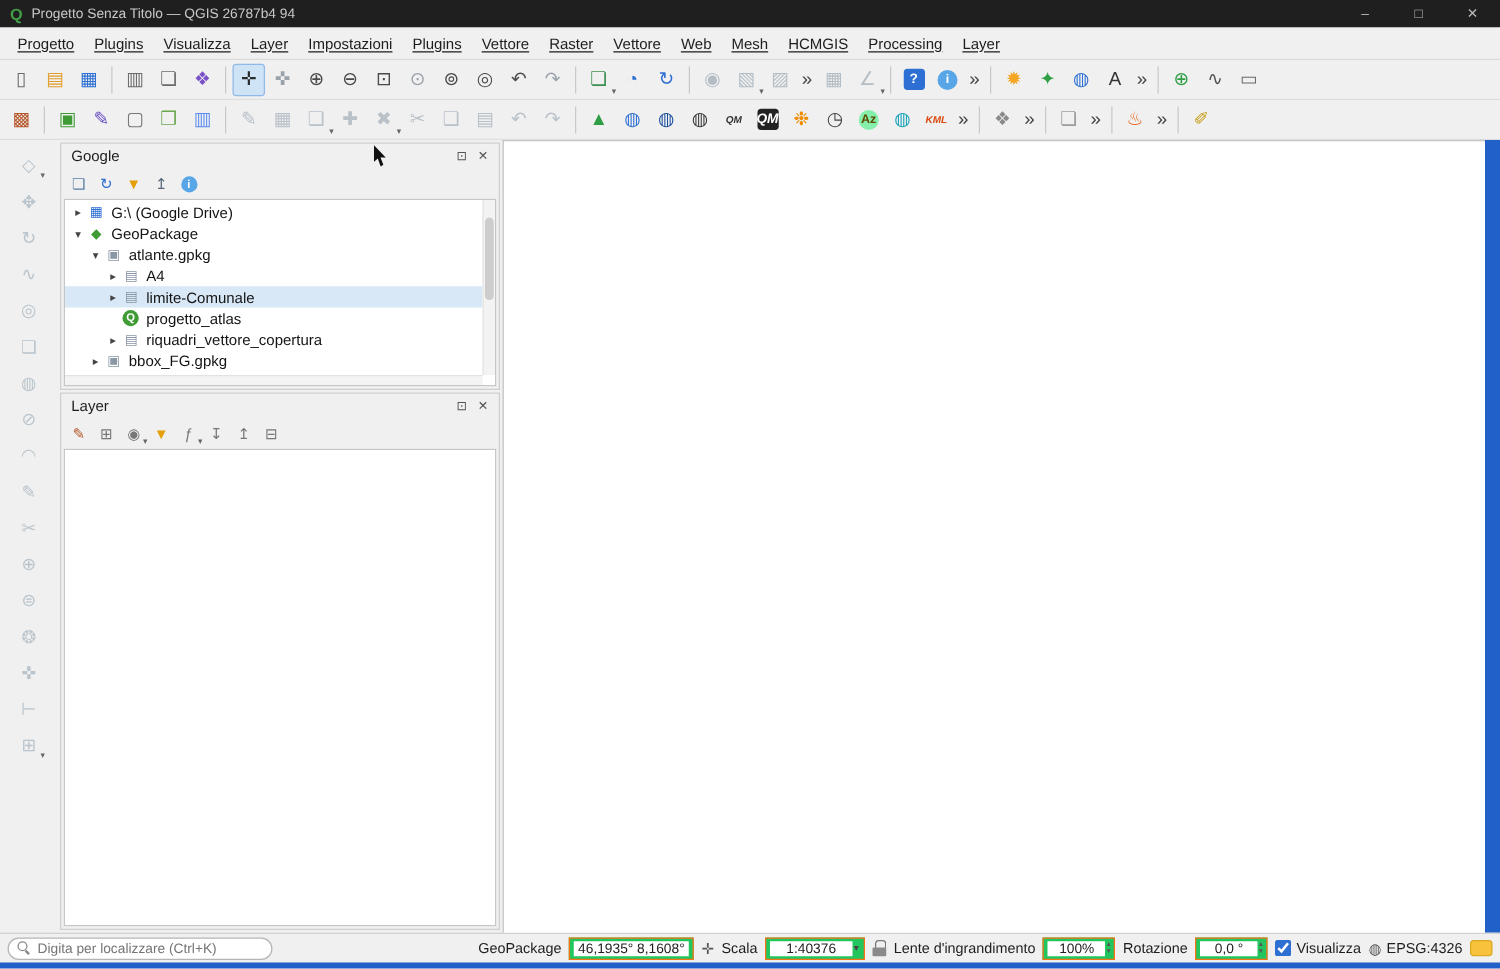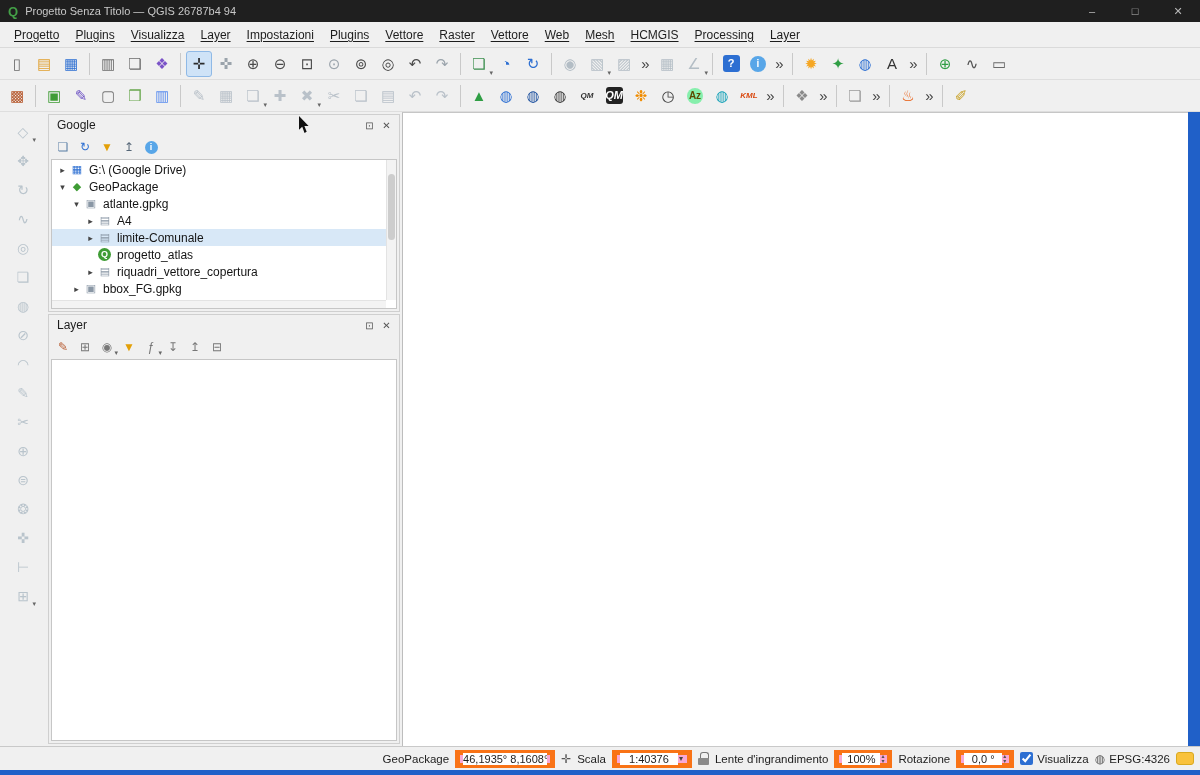--- a/index.html
+++ b/index.html
@@ -86,21 +86,21 @@
   .statusbar { height:24px; flex:0 0 auto; background:#f0f0f0; border-top:1px solid #c9c9c9;
                display:flex; align-items:center; font-size:11.5px; color:#1d1d1d;
                padding:0 6px; gap:6px; white-space:nowrap; }
   .status-search { width:212px; height:18px; background:#fff; border:1px solid #b5b5b5;
                    border-radius:9px; display:flex; align-items:center; padding:0 7px; gap:5px; }
   .status-search input { border:none; outline:none; flex:1; min-width:0; font-size:11px;
                          color:#555; background:transparent;
                          font-family:"Liberation Sans", sans-serif; }
   .sb-spacer { flex:1; }
   .sb-label { color:#1d1d1d; }
-  .sb-field { height:18px; background:#f9a8d4; border:5px solid #f97316; display:flex;
+  .sb-field { height:18px; background:#22c55e; border:1px solid #f97316; display:flex;
               align-items:center; padding:0 3px; }
   .sb-field input { border:none; outline:none; width:100%; min-width:0; font-size:11px;
                     text-align:center; color:#1d1d1d;
                     font-family:"Liberation Sans", sans-serif; }
   .sb-field.coord { width:100px; }
   .sb-field.scale { width:80px; }
   .sb-field.spin  { width:58px; }
   .combo-arrow { font-size:8px; color:#444; padding:0 1px; }
   .spin-btns { display:flex; flex-direction:column; font-size:6px; line-height:5px; color:#555;
                padding-left:1px; }
@@ -565,20 +565,24 @@
       </div>
 
     </div>
 
     <div class="map-canvas"></div>
     <div class="right-strip" style="background: rgb(32, 96, 200);"></div>
     <div class="cursor"></div>
   </div>
 
   <div class="statusbar">
+    <div class="status-search">
+      <span class="mag"></span>
+      <input placeholder="Digita per localizzare (Ctrl+K)" style="">
+    </div>
     <span class="sb-spacer"></span>
 
     <span class="sb-label">GeoPackage</span>
     <div class="sb-field coord">
       <input value="46,1935° 8,1608°" style="">
     </div>
     <span class="sb-icon">✛</span>
 
     <span class="sb-label">Scala</span>
     <div class="sb-field scale">

